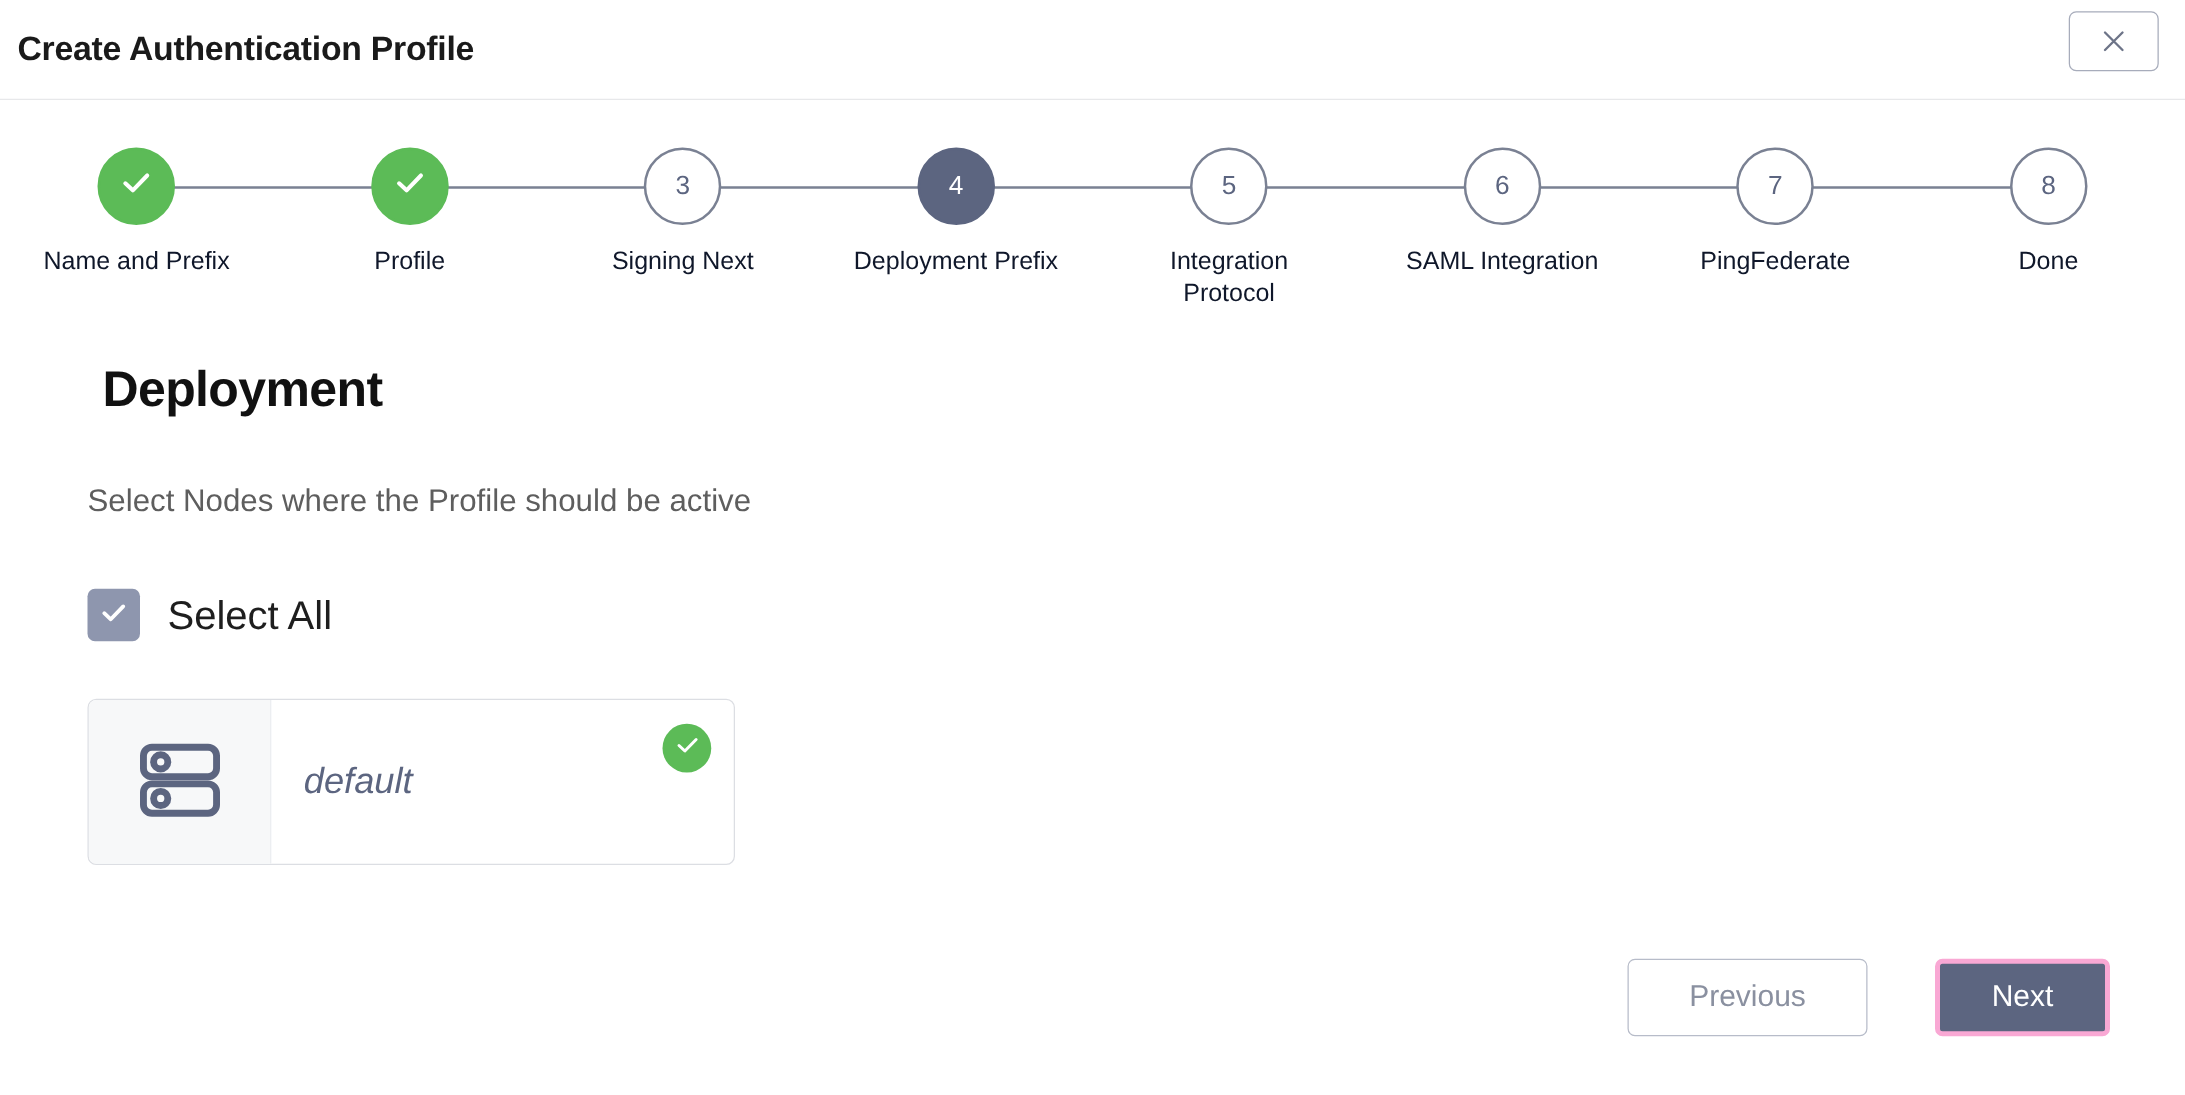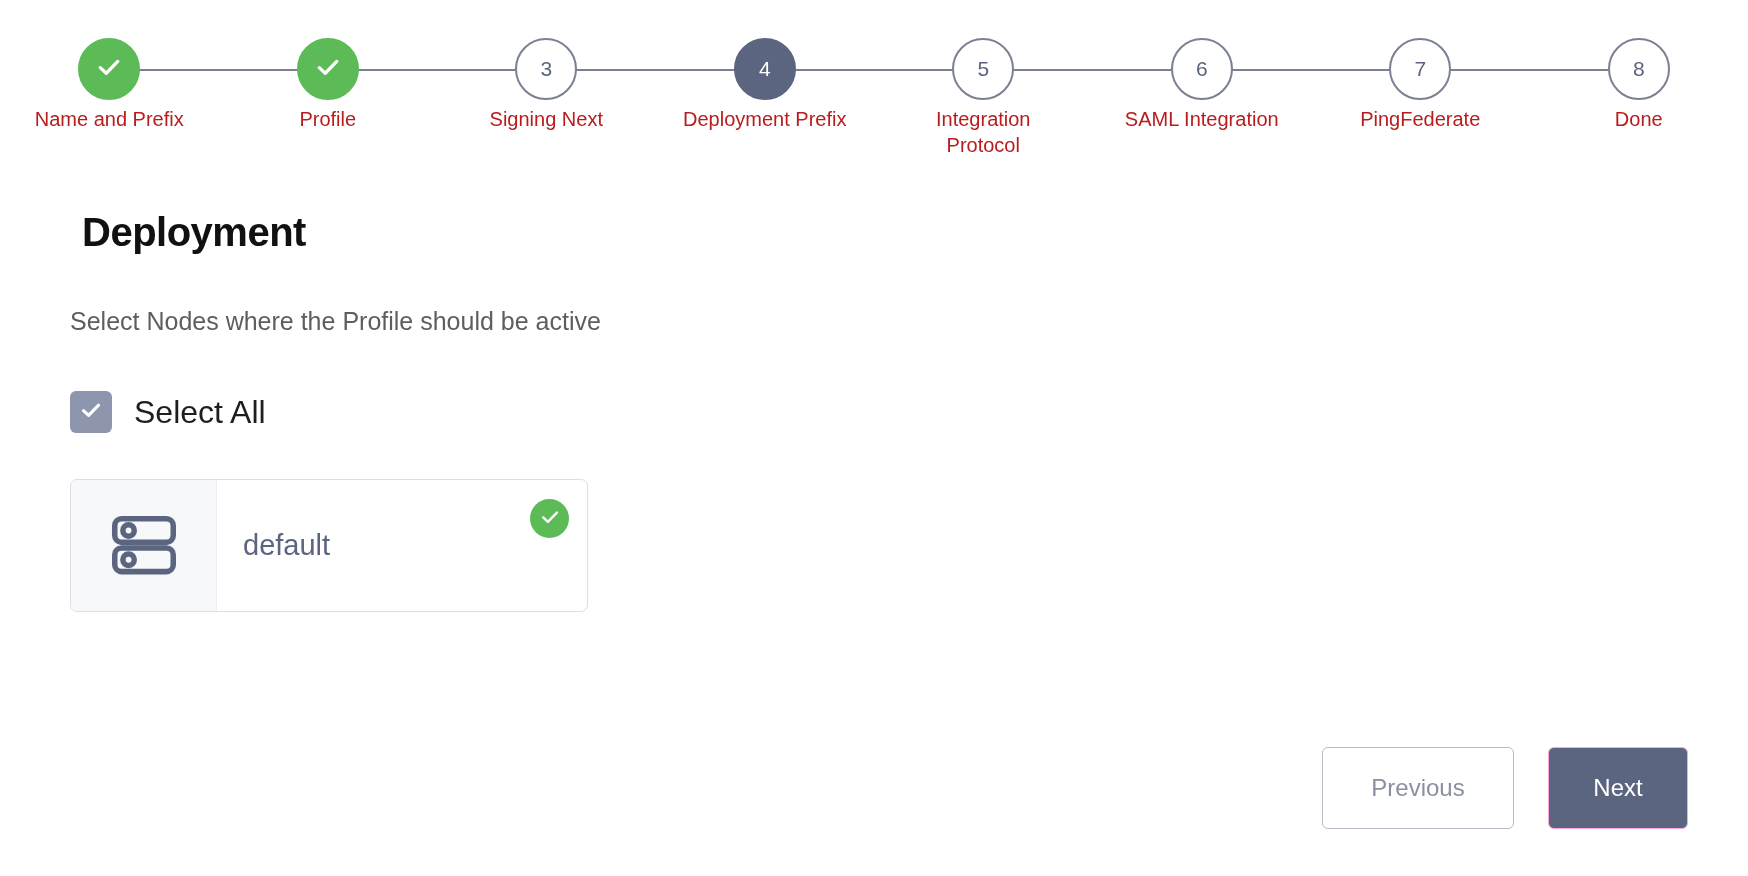--- a/index.html
+++ b/index.html
@@ -100,24 +100,24 @@
   .step-circle.done {
     background: #5cbb57;
     border-color: #5cbb57;
   }
   .step-circle.active {
     background: #5c6580;
     border-color: #5c6580;
     color: #ffffff;
   }
   .step-label {
-    margin-top: 6px;
+    margin-top: 16px;
     font-size: 20px;
     line-height: 26px;
-    color: #b91c1c;
+    color: #0f172a;
     text-align: center;
     max-width: 170px;
   }
 
   
   .modal-body {
     padding: 0 70px;
     flex: 1 1 auto;
     position: relative;
   }
@@ -168,20 +168,21 @@
     width: 518px;
     height: 133px;
     border: 1px solid #dcdee3;
     border-radius: 7px;
     background: #ffffff;
     display: flex;
     align-items: stretch;
     position: relative;
     overflow: hidden;
     cursor: pointer;
+    font-style: italic;
   }
   .node-icon-panel {
     width: 146px;
     background: #f7f8f9;
     border-right: 1px solid #eceef1;
     display: flex;
     align-items: center;
     justify-content: center;
   }
   .node-name {
@@ -208,47 +209,58 @@
   
   .modal-footer {
     position: absolute;
     right: 60px;
     bottom: 47px;
     display: flex;
     align-items: center;
     gap: 34px;
   }
   .btn {
-    height: 82px;
+    height: 62px;
     border-radius: 6px;
     font-size: 24px;
     display: flex;
     align-items: center;
     justify-content: center;
     cursor: pointer;
     padding: 6px 26px;
+    margin-left: 20px;
   }
   .btn-previous {
     width: 192px;
     background: #ffffff;
     border: 1px solid #b7bcc9;
     color: #8a90a0;
   }
   .btn-next {
     width: 140px;
     background: #5c6580;
-    border: 1px solid #f9a8d4;
+    border: 4px solid #f9a8d4;
     color: #ffffff;
   }
 </style>
 </head>
 <body>
 
 <div class="modal">
 
+  <div class="modal-header">
+    <div class="modal-title">Create Authentication Profile</div>
+    <div class="close-button">
+      <span>
+        <svg width="24" height="24" viewBox="0 0 24 24" fill="none">
+          <path d="M5 5 L19 19 M19 5 L5 19" stroke="#6d7488" stroke-width="1.9" stroke-linecap="round"></path>
+        </svg>
+      </span>
+    </div>
+  </div>
 
   <div class="stepper">
     <div class="steps-row">
 
       <div class="step">
         <div class="step-connector"></div>
         <div class="step-circle done">
           <span>
             <svg width="30" height="30" viewBox="0 0 24 24" fill="none">
               <path d="M5 12.5 L9.8 17 L19 7.5" stroke="#ffffff" stroke-width="2.6" stroke-linecap="round" stroke-linejoin="round"></path>

